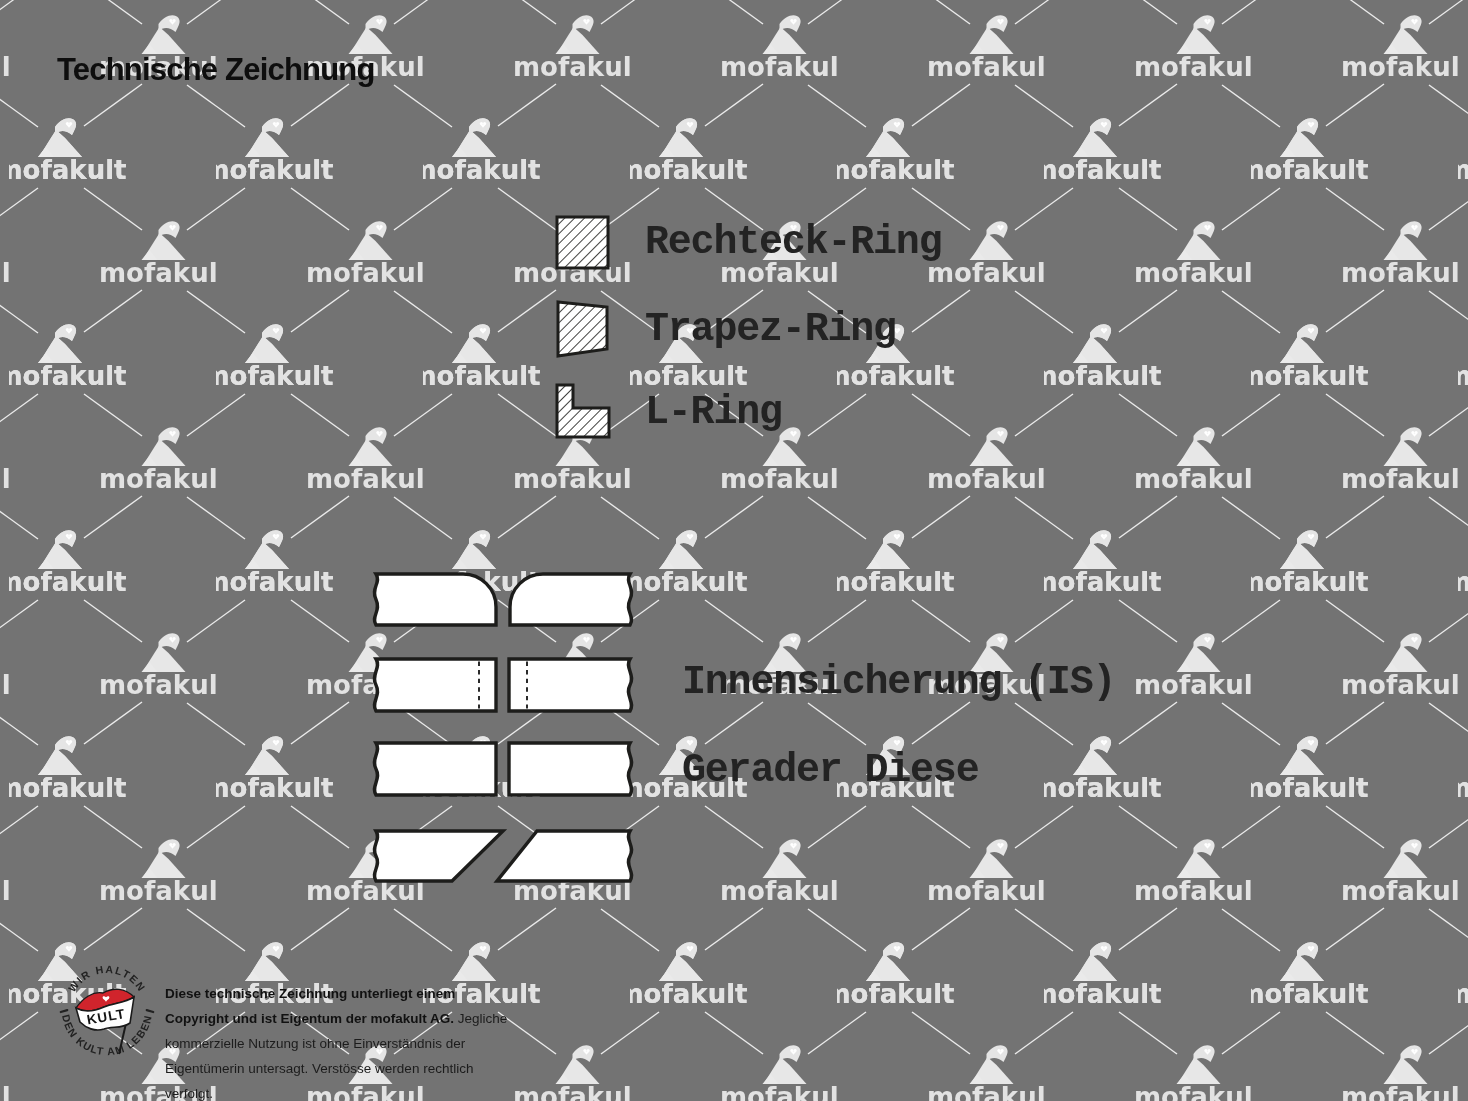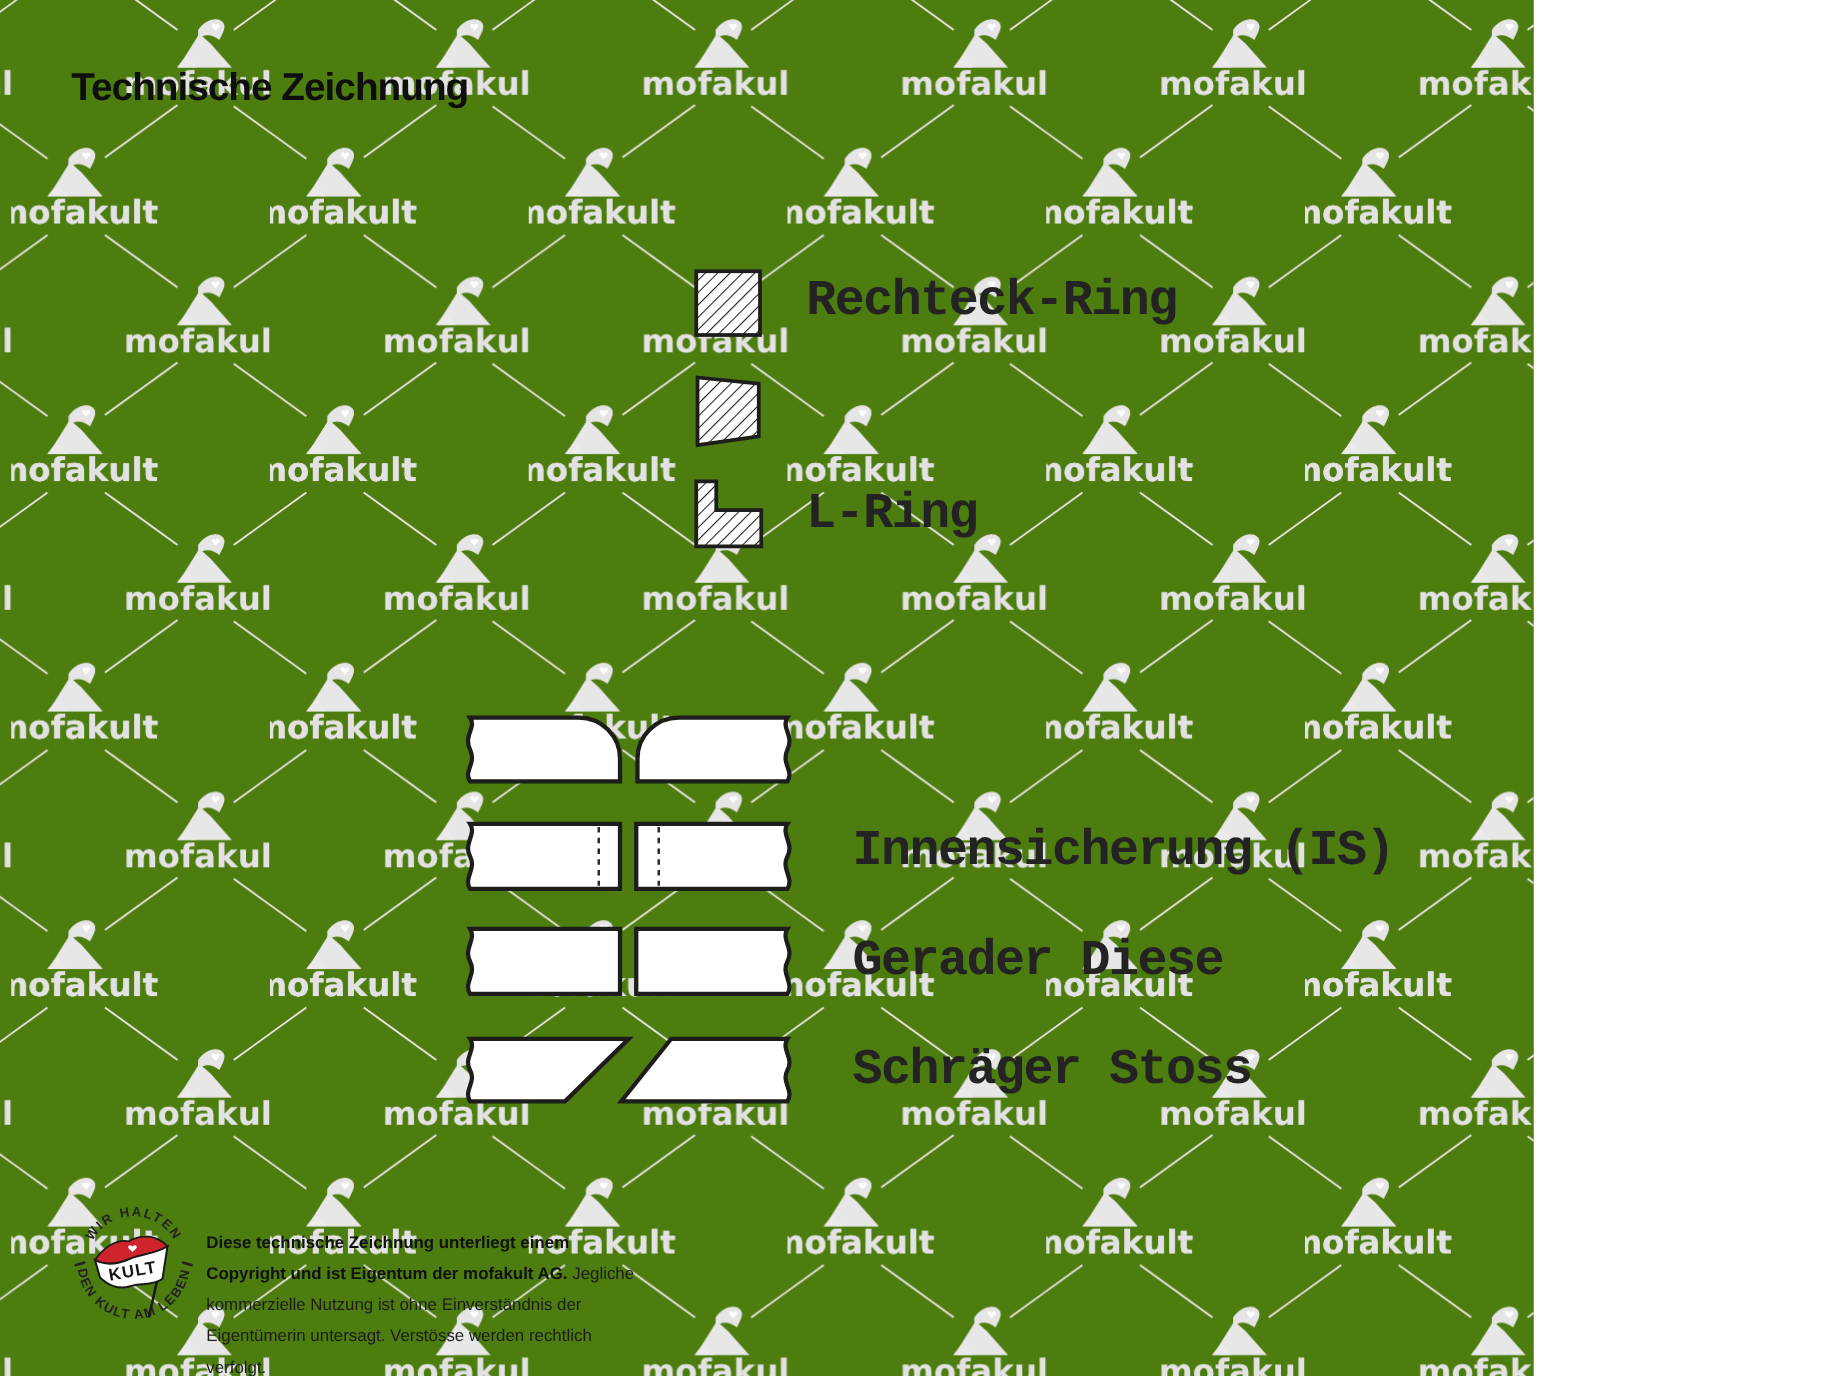--- a/index.html
+++ b/index.html
@@ -1,16 +1,16 @@
 <!DOCTYPE html>
 <html><head>
 <meta charset="utf-8">
 <style>
   html,body{margin:0;padding:0;background:#fff;}
-  .canvas{position:relative;width:1227px;height:1101px;background:#4d7c0f;overflow:hidden;
+  .canvas{position:relative;width:1468px;height:1101px;background:#737373;overflow:hidden;
           font-family:"Liberation Sans",sans-serif;}
   .watermark-svg{position:absolute;left:0;top:0;width:1468px;height:1101px;}
   .page-title{position:absolute;left:57px;top:52px;margin:0;
               font-family:"Liberation Sans",sans-serif;font-weight:bold;
               font-size:31px;letter-spacing:-0.8px;color:#0e0e0e;white-space:nowrap;}
   .item-label{position:absolute;transform:translateY(-50%);white-space:nowrap;
               font-family:Liberation Mono, monospace;font-weight:700;
               font-size:40px;letter-spacing:-1.2px;color:#232323;}
   .ring-label{left:645px;}
   .joint-label{left:682px;}
@@ -72,20 +72,21 @@
   <svg class="sym" style="left:552px;top:211px" width="62" height="62" viewBox="552 211 62 62">
     <rect x="557" y="217" width="51" height="51" fill="#fff"></rect>
     <rect x="557" y="217" width="51" height="51" fill="url(#hatch)" stroke="#1d1d1b" stroke-width="3"></rect>
   </svg>
   <span class="item-label ring-label" style="top:242px">Rechteck-Ring</span>
 
   <svg class="sym" style="left:552px;top:298px" width="62" height="64" viewBox="552 298 62 64">
     <path d="M558,302 L607,307 L607,349 L558,356 Z" fill="#fff"></path>
     <path d="M558,302 L607,307 L607,349 L558,356 Z" fill="url(#hatch)" stroke="#1d1d1b" stroke-width="3"></path>
   </svg>
+  <span class="item-label ring-label" style="top:329px">Trapez-Ring</span>
 
   <svg class="sym" style="left:552px;top:381px" width="62" height="62" viewBox="552 381 62 62">
     <path d="M557,385 L573,385 L573,408 L609,408 L609,437 L557,437 Z" fill="#fff"></path>
     <path d="M557,385 L573,385 L573,408 L609,408 L609,437 L557,437 Z" fill="url(#hatch)" stroke="#1d1d1b" stroke-width="3"></path>
   </svg>
   <span class="item-label ring-label" style="top:412px">L-Ring</span>
 
   <svg class="sym" style="left:368px;top:566px" width="270" height="68" viewBox="368 566 270 68">
     <g fill="#fff" stroke="#1d1d1b" stroke-width="3.4" stroke-linejoin="miter">
       <path d="M376,574 L463,574 A33,33 0 0 1 496,607 L496,625 L376,625
@@ -120,21 +121,20 @@
   <span class="item-label joint-label" style="top:770px">Gerader Diese</span>
 
   <svg class="sym" style="left:368px;top:823px" width="270" height="68" viewBox="368 823 270 68">
     <g fill="#fff" stroke="#1d1d1b" stroke-width="3.4">
       <path d="M376,831 L503,831 L452,881 L376,881
                C370.5,872 381.5,866 376,856 C370.5,846 381.5,840 376,831 Z"></path>
       <path d="M537,831 L630,831 C624.5,840 635.5,846 630,856 C624.5,866 635.5,872 630,881
                L497,881 Z"></path>
     </g>
   </svg>
-  <span class="item-label joint-label" style="top:857px">Schräger Stoss</span>
 
   <svg class="sym" style="left:55px;top:958px" width="104" height="104" viewBox="-52 -52 104 104">
     <defs>
       <path id="arcTop" d="M -35.6 10 A 37 37 0 1 1 35.6 10"></path>
       <path id="arcBot" d="M -44.3 8 A 45 45 0 0 0 44.3 8"></path>
     </defs>
     <g>
       <text font-family="Liberation Sans, sans-serif" font-weight="bold" font-size="10.5" fill="#222" letter-spacing="1.6">
         <textPath href="#arcTop" startOffset="50%" text-anchor="middle">WIR HALTEN</textPath>
       </text>

